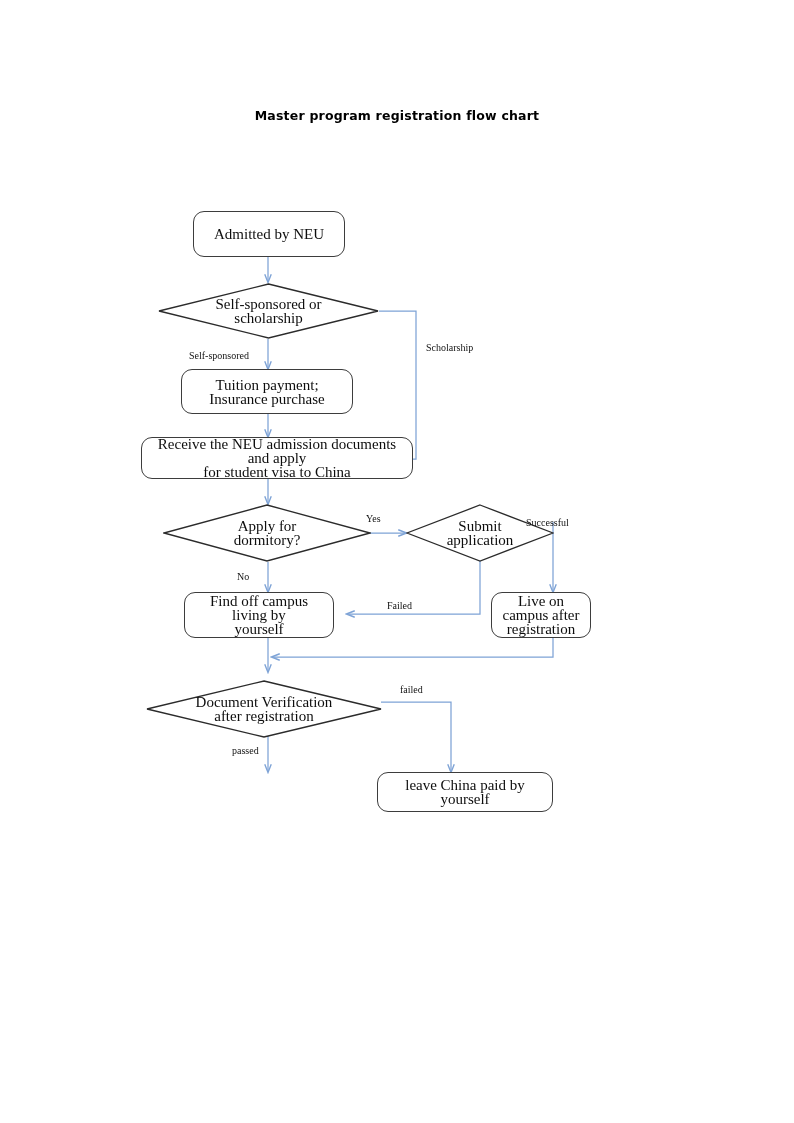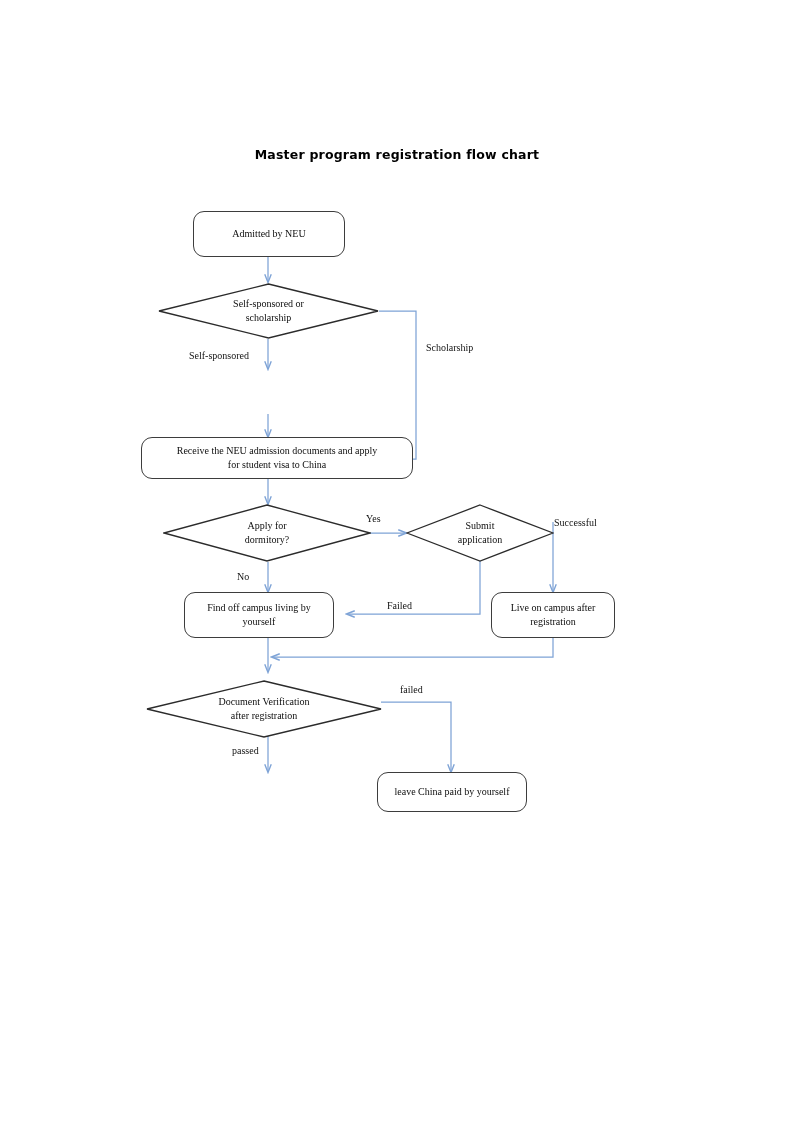--- a/index.html
+++ b/index.html
@@ -19,41 +19,40 @@
     position: absolute;
     left: 0;
     top: 108px;
     width: 794px;
     text-align: center;
     font-family: "DejaVu Sans", sans-serif;
     font-weight: bold;
     font-size: 12.5px;
     letter-spacing: 0.2px;
     color: #000000;
-    margin-top: 39px;
   }
   
   #wires {
     position: absolute;
     left: 0;
     top: 0;
     width: 794px;
     height: 1123px;
     pointer-events: none;
   }
   
   .node {
     position: absolute;
     box-sizing: border-box;
     display: flex;
     align-items: center;
     justify-content: center;
     text-align: center;
     color: #0d0d0d;
-    font-size: 10px;
+    font-size: 15px;
     line-height: 14px;
   }
   .rect {
     border: 1.3px solid #3d3d3d;
     border-radius: 11px;
     background: #ffffff;
   }
   .rect .txt {
     padding: 0 8px;
   }
@@ -129,20 +128,26 @@
   <div class="node diamond" style="left:158px; top:283px; width:221px; height:56px;">
     <svg class="dsvg" width="221" height="56" viewBox="0 0 221 56" xmlns="http://www.w3.org/2000/svg">
       <polygon points="110.5,1 220,28 110.5,55 1,28" fill="#ffffff" stroke="#2b2b2b" stroke-width="1.3"></polygon>
     </svg>
     <span class="txt">
       <span>Self-sponsored or</span><br>
       <span>scholarship</span>
     </span>
   </div>
 
+  <div class="node rect" style="left:181px; top:369px; width:172px; height:45px;">
+    <span class="txt">
+      <span>Tuition payment;</span><br>
+      <span>Insurance purchase</span>
+    </span>
+  </div>
 
   <div class="node rect" style="left:141px; top:437px; width:272px; height:42px;">
     <span class="txt">
       <span>Receive the NEU admission documents and apply</span><br>
       <span>for student visa to China</span>
     </span>
   </div>
 
   <div class="node diamond" style="left:163px; top:504px; width:208px; height:58px;">
     <svg class="dsvg" width="208" height="58" viewBox="0 0 208 58" xmlns="http://www.w3.org/2000/svg">
@@ -164,51 +169,51 @@
     </span>
   </div>
 
   <div class="node rect" style="left:184px; top:592px; width:150px; height:46px;">
     <span class="txt">
       <span>Find off campus living by</span><br>
       <span>yourself</span>
     </span>
   </div>
 
-  <div class="node rect" style="left:491px; top:592px; width:124px; height:46px;">
+  <div class="node rect" style="left:491px; top:592px; width:100px; height:46px;">
     <span class="txt">
       <span>Live on campus after</span><br>
       <span>registration</span>
     </span>
   </div>
 
   <div class="node diamond" style="left:146px; top:680px; width:236px; height:58px;">
     <svg class="dsvg" width="236" height="58" viewBox="0 0 236 58" xmlns="http://www.w3.org/2000/svg">
       <polygon points="118,1 235,29 118,57 1,29" fill="#ffffff" stroke="#2b2b2b" stroke-width="1.3"></polygon>
     </svg>
     <span class="txt">
       <span>Document Verification</span><br>
       <span>after registration</span>
     </span>
   </div>
 
 
-  <div class="node rect" style="left:377px; top:772px; width:150px; height:40px;">
+  <div class="node rect" style="left:377px; top:772px; width:176px; height:40px;">
     <span class="txt">leave China paid by yourself</span>
   </div>
 
   <div class="edge-label" style="left:189px; top:350px;">Self-sponsored</div>
 
   <div class="edge-label" style="left:426px; top:342px;">Scholarship</div>
 
   <div class="edge-label" style="left:366px; top:513px;">Yes</div>
 
   <div class="edge-label" style="left:237px; top:571px;">No</div>
 
-  <div class="edge-label" style="left:554px; top:517px;">Successful</div>
+  <div class="edge-label" style="left:526px; top:517px;">Successful</div>
 
   <div class="edge-label" style="left:387px; top:600px;">Failed</div>
 
   <div class="edge-label" style="left:232px; top:745px;text-align:right;">passed</div>
 
   <div class="edge-label" style="left:400px; top:684px;">failed</div>
 
 </div>
 
 </body></html>

